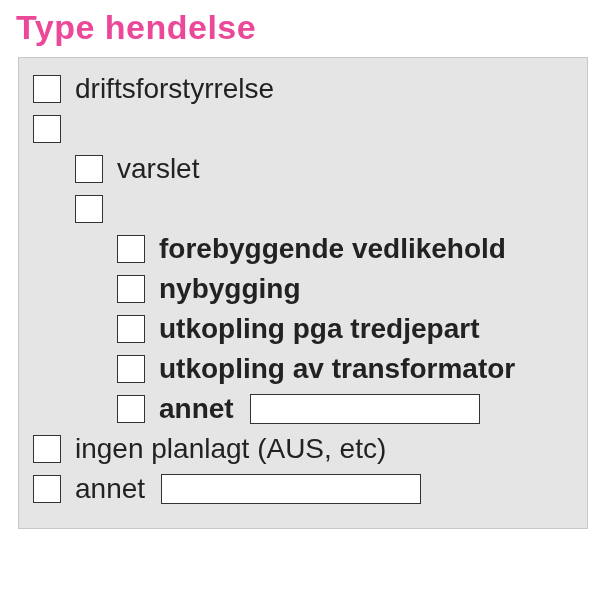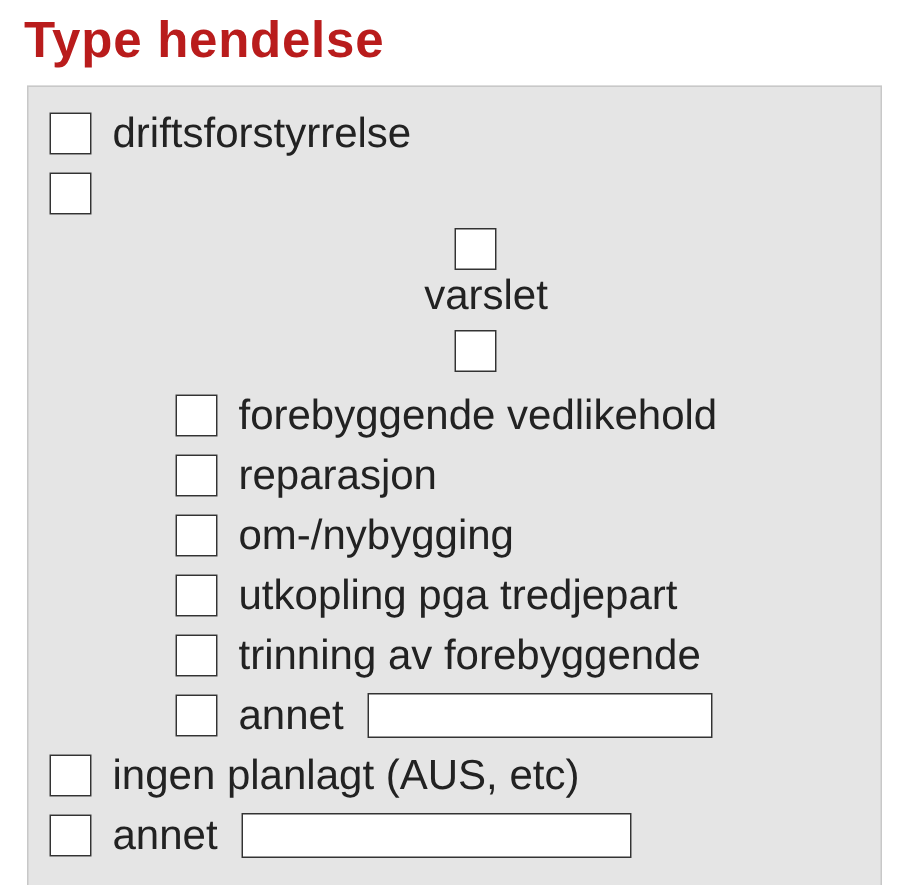--- a/index.html
+++ b/index.html
@@ -4,21 +4,21 @@
 <style>
   * { box-sizing: border-box; }
   body {
     margin: 0;
     padding: 0;
     font-family: Arial, Helvetica, sans-serif;
     background: #fff;
     width: 606px;
   }
   .heading {
-    color: #b91c1c;
+    color: #ec4899;
     font-weight: bold;
     font-size: 34px;
     font-family: "Arial Narrow", Arial, sans-serif;
     font-stretch: condensed;
     letter-spacing: 0.5px;
     padding: 8px 16px 10px 16px;
   }
   .panel {
     background: #e5e5e5;
     border: 1px solid #c8c8c8;
@@ -40,22 +40,22 @@
     flex: 0 0 28px;
     margin-right: 14px;
   }
   .lbl {
     font-size: 28px;
     font-family: "Arial Narrow", Arial, sans-serif;
     font-stretch: condensed;
     color: #222;
     line-height: 1.2;
   }
-  .indent1 { padding-left: 42px; flex-direction: column; }
-  .indent2 { padding-left: 84px; }
+  .indent1 { padding-left: 42px; }
+  .indent2 { padding-left: 84px; font-weight: bold; }
   .txtfield {
     background: #fff;
     border: 1px solid #333;
     height: 30px;
     flex: 1;
     margin-left: 16px;
     max-width: 230px;
   }
   .row-annet .txtfield { max-width: 260px; }
 </style>
@@ -84,36 +84,32 @@
     <div class="cb"></div>
   </div>
 
   <div class="row indent2">
     <div class="cb"></div>
     <span class="lbl">forebyggende vedlikehold</span>
   </div>
 
   <div class="row indent2">
     <div class="cb"></div>
-    <span class="lbl">reparasjon</span>
+    <span class="lbl">nybygging</span>
   </div>
 
-  <div class="row indent2">
-    <div class="cb"></div>
-    <span class="lbl">om-/nybygging</span>
-  </div>
 
   <div class="row indent2">
     <div class="cb"></div>
     <span class="lbl">utkopling pga tredjepart</span>
   </div>
 
   <div class="row indent2">
     <div class="cb"></div>
-    <span class="lbl">trinning av forebyggende</span>
+    <span class="lbl">utkopling av transformator</span>
   </div>
 
   <div class="row indent2">
     <div class="cb"></div>
     <span class="lbl">annet</span>
     <div class="txtfield"></div>
   </div>
 
   <div class="row">
     <div class="cb"></div>

